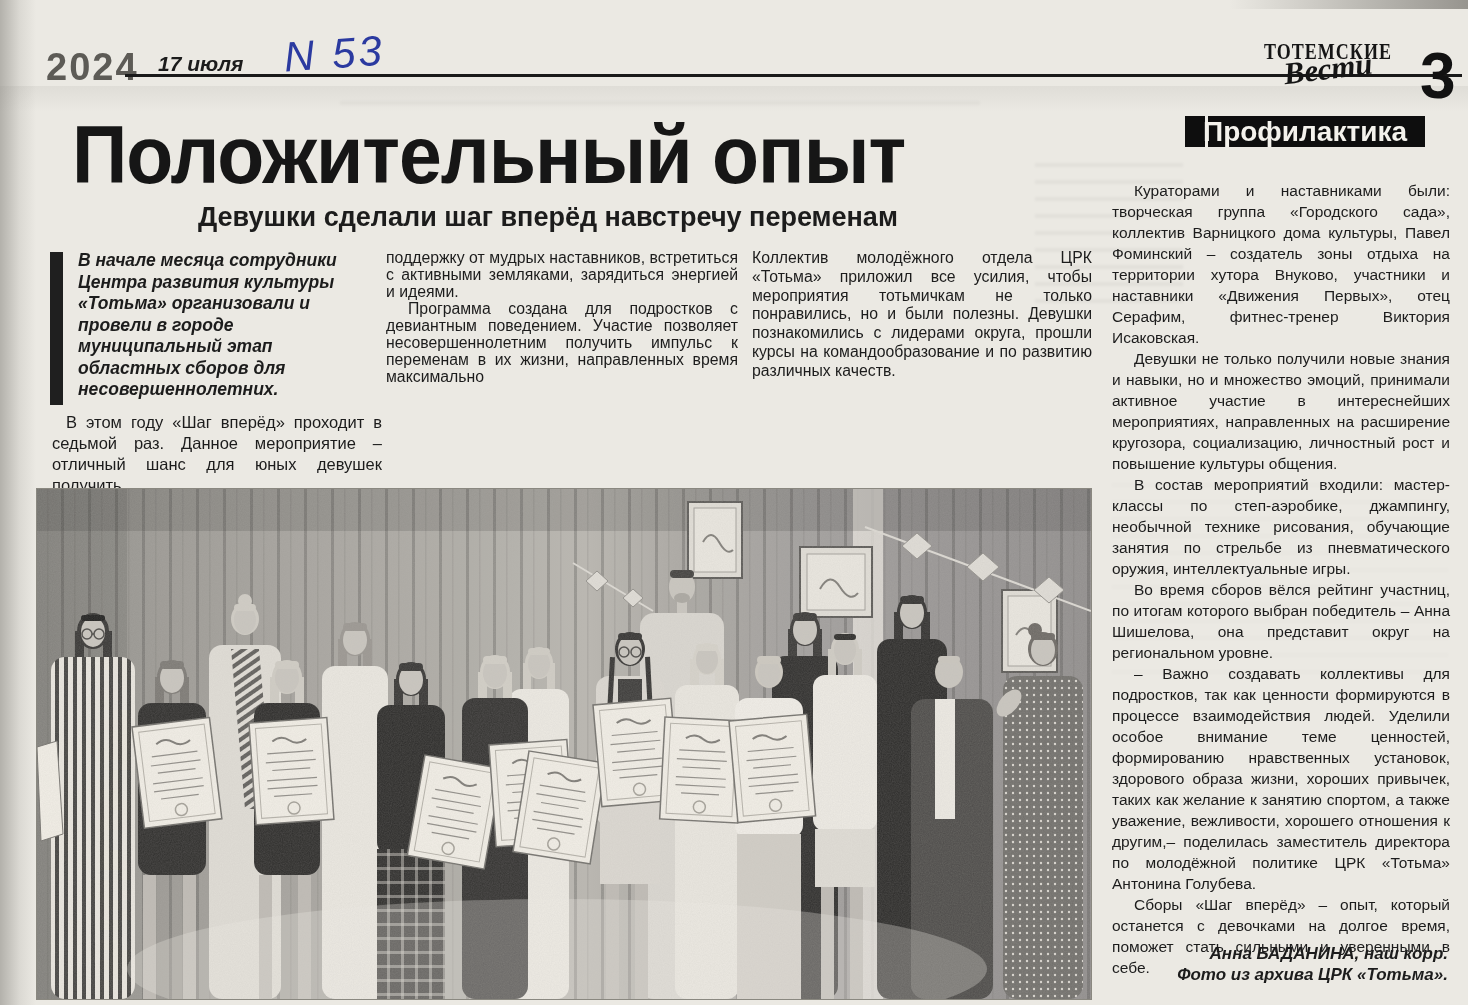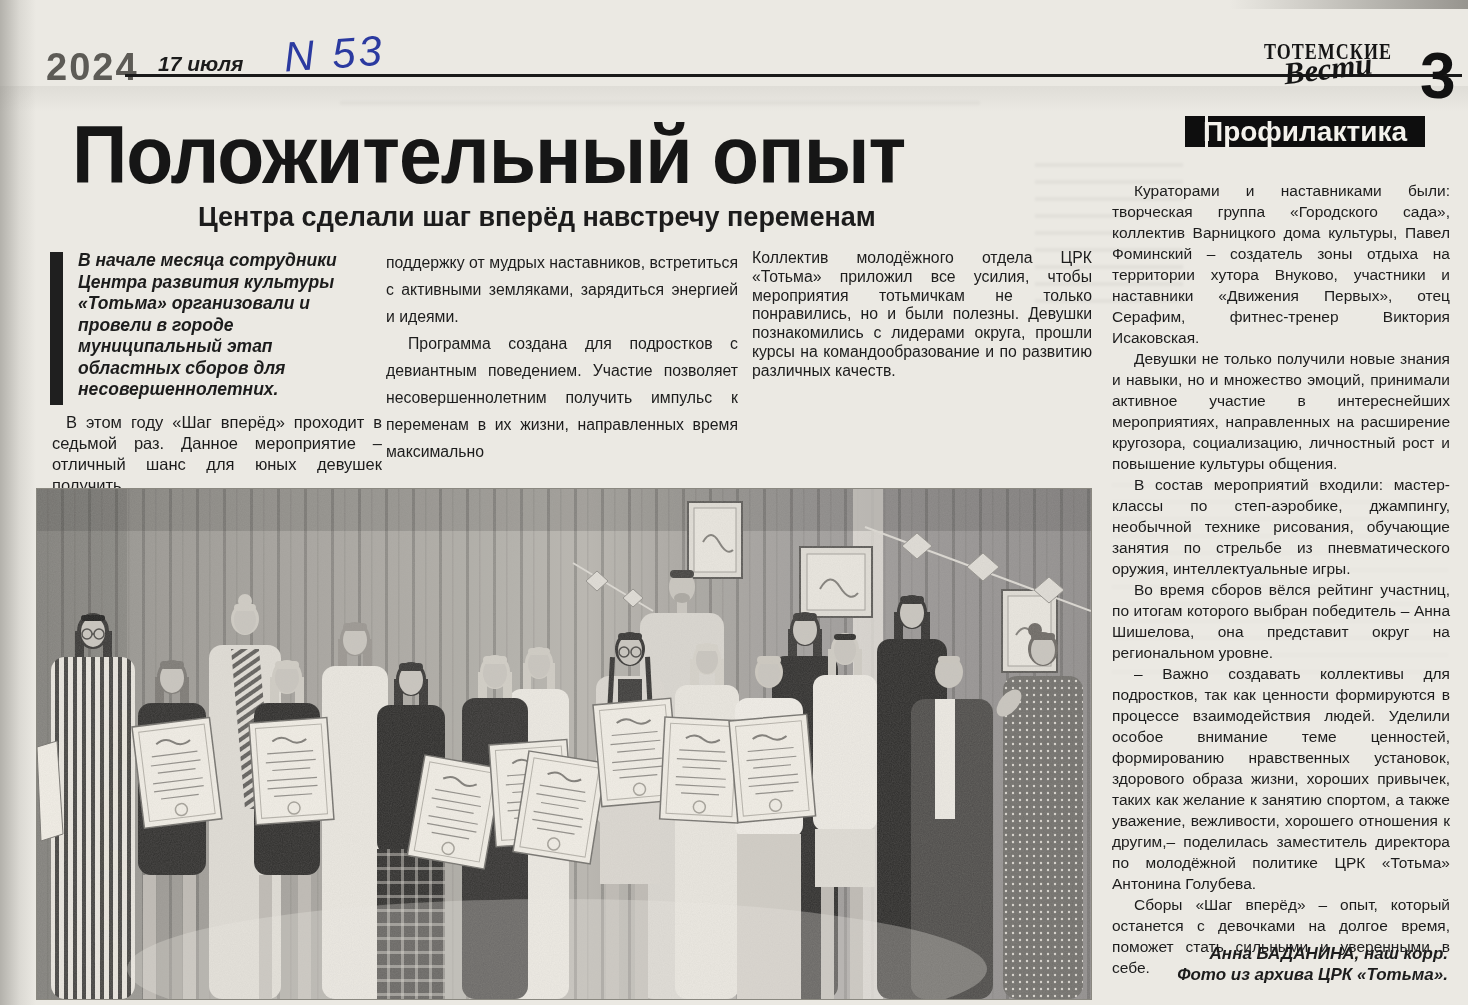--- a/index.html
+++ b/index.html
@@ -43,21 +43,21 @@
 
   .lede-bar{position:absolute;left:50px;top:252px;width:13px;height:153px;background:#1f1f1f;}
   .lede{position:absolute;left:78px;top:250px;width:272px;font-size:17.5px;line-height:1.23;
         font-weight:700;font-style:italic;}
 
   .col{position:absolute;text-align:justify;hyphens:auto;-webkit-hyphens:auto;}
   .col p{margin:0;text-indent:22px;}
   .col.cont p:first-child{text-indent:0;}
   #col1{left:46px;top:412px;width:330px;font-size:16.5px;line-height:21px;margin-left:6px;}
   #col1 p{text-indent:14px;}
-  #col2{left:386px;top:249px;width:352px;font-size:15.8px;line-height:27px;}
+  #col2{left:386px;top:249px;width:352px;font-size:15.8px;line-height:17px;}
   #col3{left:752px;top:249px;width:340px;font-size:15.8px;line-height:18.8px;}
   #col4{left:1112px;top:180px;width:338px;font-size:15.5px;line-height:21px;}
   .byline{position:absolute;left:1112px;top:943px;width:336px;text-align:right;
         font-size:17px;line-height:21px;font-weight:700;font-style:italic;}
 
   figure.photo{position:absolute;left:36px;top:488px;width:1054px;height:510px;margin:0;
         border:1px solid #8a8880;background:#fdfdfb;}
   figure.photo svg{display:block;filter:grayscale(.8) contrast(.92) brightness(1.04) sepia(.08);}
 </style>
 </head>
@@ -78,21 +78,21 @@
   <div class="rule"></div>
   <div class="masthead">
     <span class="top">Тотемские</span>
     <span class="script">Вести</span>
   </div>
   <div class="pageno">3</div>
 
   <div class="section-badge">Профилактика</div>
 
   <h1 class="headline" style="margin:0">Положительный опыт</h1>
-  <h2 class="deck" style="margin:0">Центра сделали шаг вперёд навстречу переменам</h2>
+  <h2 class="deck" style="margin:0">Девушки сделали шаг вперёд навстречу переменам</h2>
 
   <div class="lede-bar"></div>
   <div class="lede">В начале месяца сотрудники Центра развития культуры «Тотьма» организовали и провели в городе муниципальный этап областных сборов для несовершеннолетних.</div>
 
   <div class="col" id="col1">
       <p>В этом году «Шаг вперёд» проходит в седьмой раз. Данное мероприятие – отличный шанс для юных девушек получить</p>
     </div>
   <div class="col cont" id="col2">
       <p>поддержку от мудрых наставников, встретиться с активными земляками, зарядиться энергией и идеями.</p>
       <p>Программа создана для подростков с девиантным поведением. Участие позволяет несовершеннолетним получить импульс к переменам в их жизни, направленных время максимально</p>

